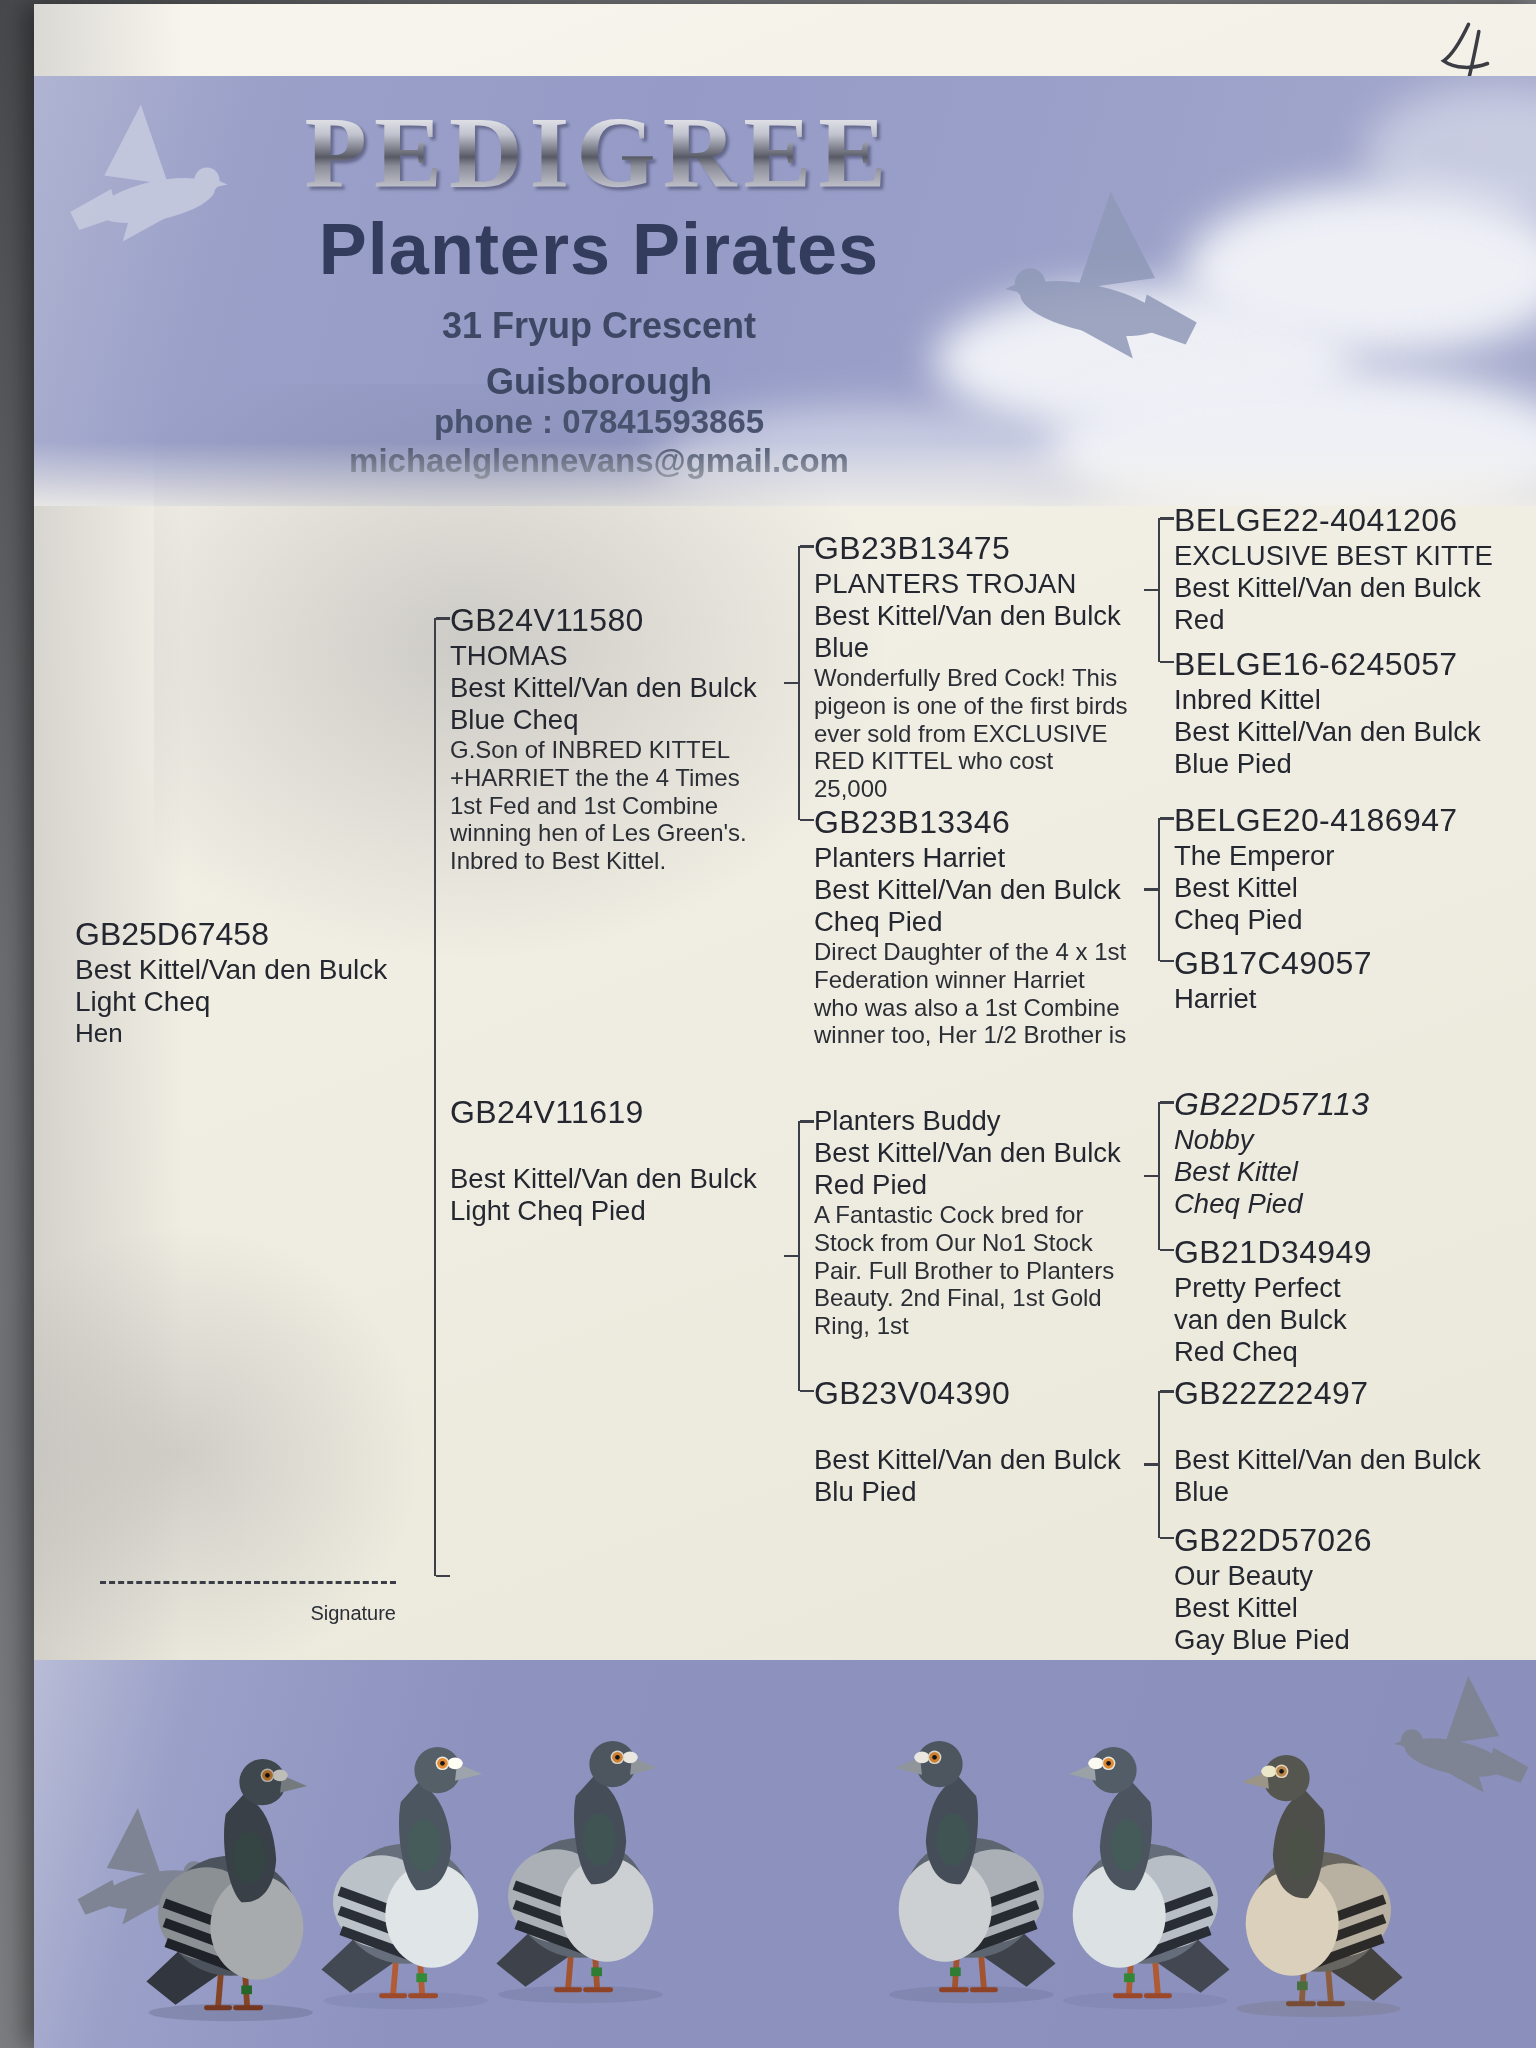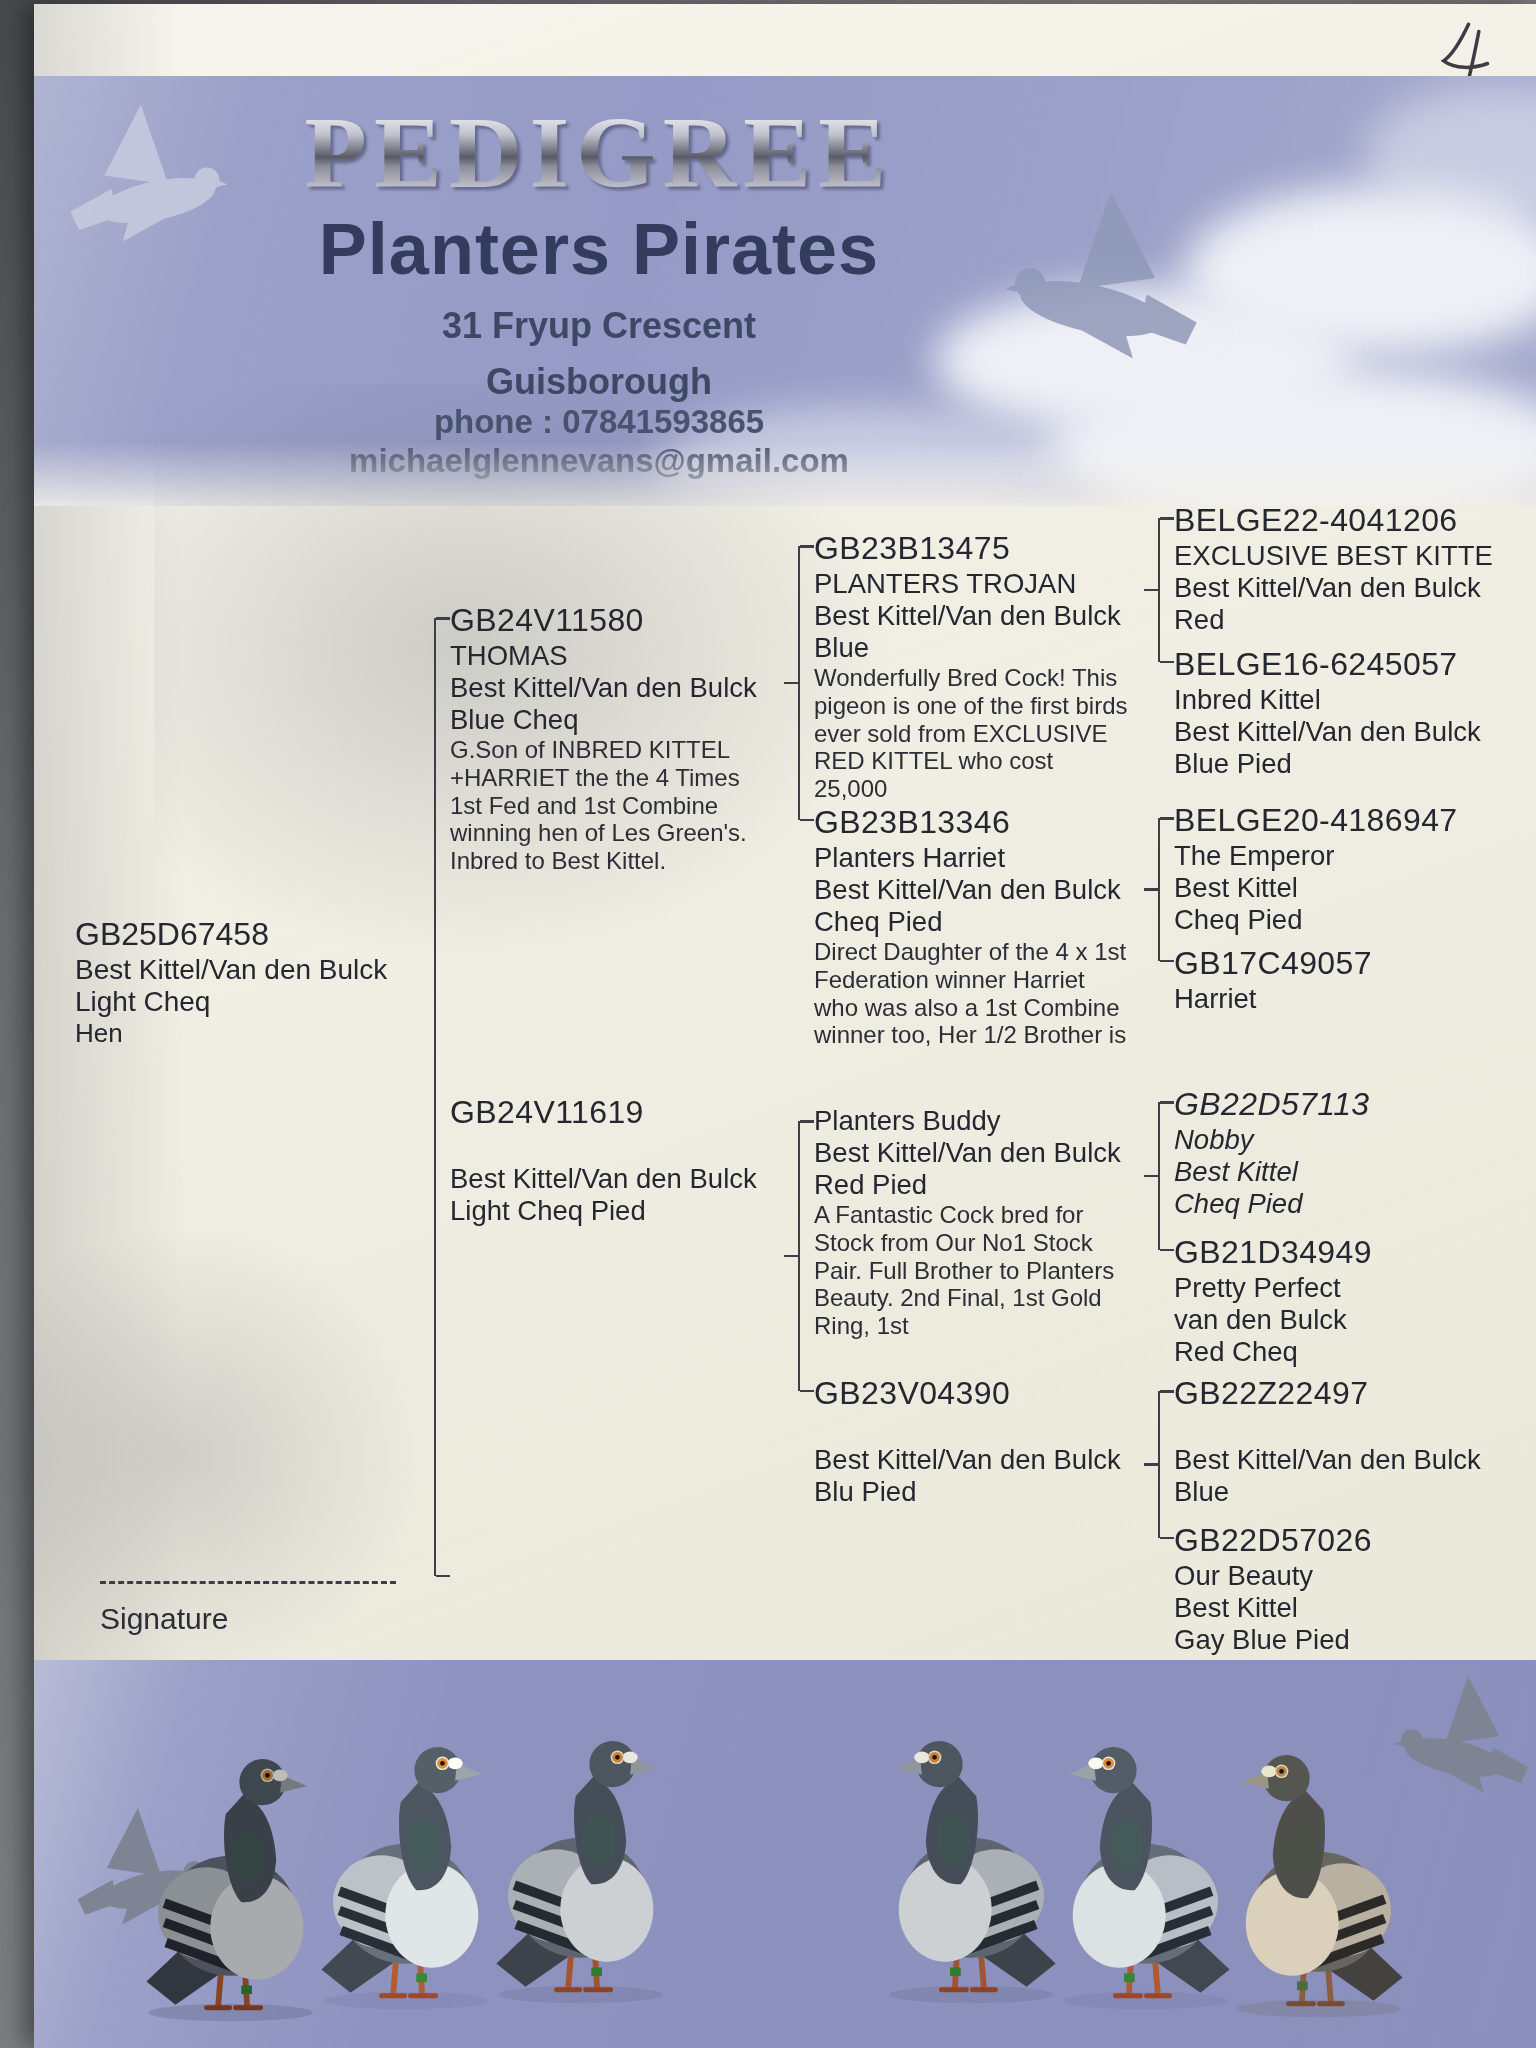--- a/index.html
+++ b/index.html
@@ -38,22 +38,22 @@
   .notes{font-size:24px;line-height:1.16;width:318px;color:#2b2e35;}
   .s-ring{font-size:32px;min-height:38px;}
   .s-line{font-size:28px;min-height:32px;}
   .s-sex{font-size:26px;min-height:30px;}
   .brk{position:absolute;width:16px;border-left:2.5px solid #3c3f47;}
   .brk::before,.brk::after{content:"";position:absolute;left:0;width:14px;height:2.5px;background:#3c3f47;}
   .brk::before{top:-1px}.brk::after{bottom:-1px}
   .mid{position:absolute;left:-16px;top:calc(50% - 1.25px);width:14px;height:2.5px;background:#3c3f47;}
   
   .sig-line{position:absolute;left:66px;top:1577px;width:296px;border-top:3px dashed #3a3d45;}
-  .sig-label{position:absolute;left:66px;top:1598px;width:296px;text-align:left;
-    font-size:30px;color:#2b2e36;}
+  .sig-label{position:absolute;left:66px;top:1598px;width:296px;text-align:right;
+    font-size:20px;color:#2b2e36;}
   
   .foot-banner{position:absolute;left:0;top:1656px;width:100%;height:445px;overflow:hidden;
     background:linear-gradient(105deg,#b8bcd6 0%,#9aa0c8 10%,#8d92bf 28%,#8a8fbc 100%);}
   .pg{position:absolute;}
   .flip{transform:scaleX(-1);}
   .plo{position:absolute;left:0;right:0;bottom:8px;text-align:center;
     font-size:27px;color:#272c49;}
   .pagenum{position:absolute;left:1395px;top:8px;}
 </style>
 </head>

